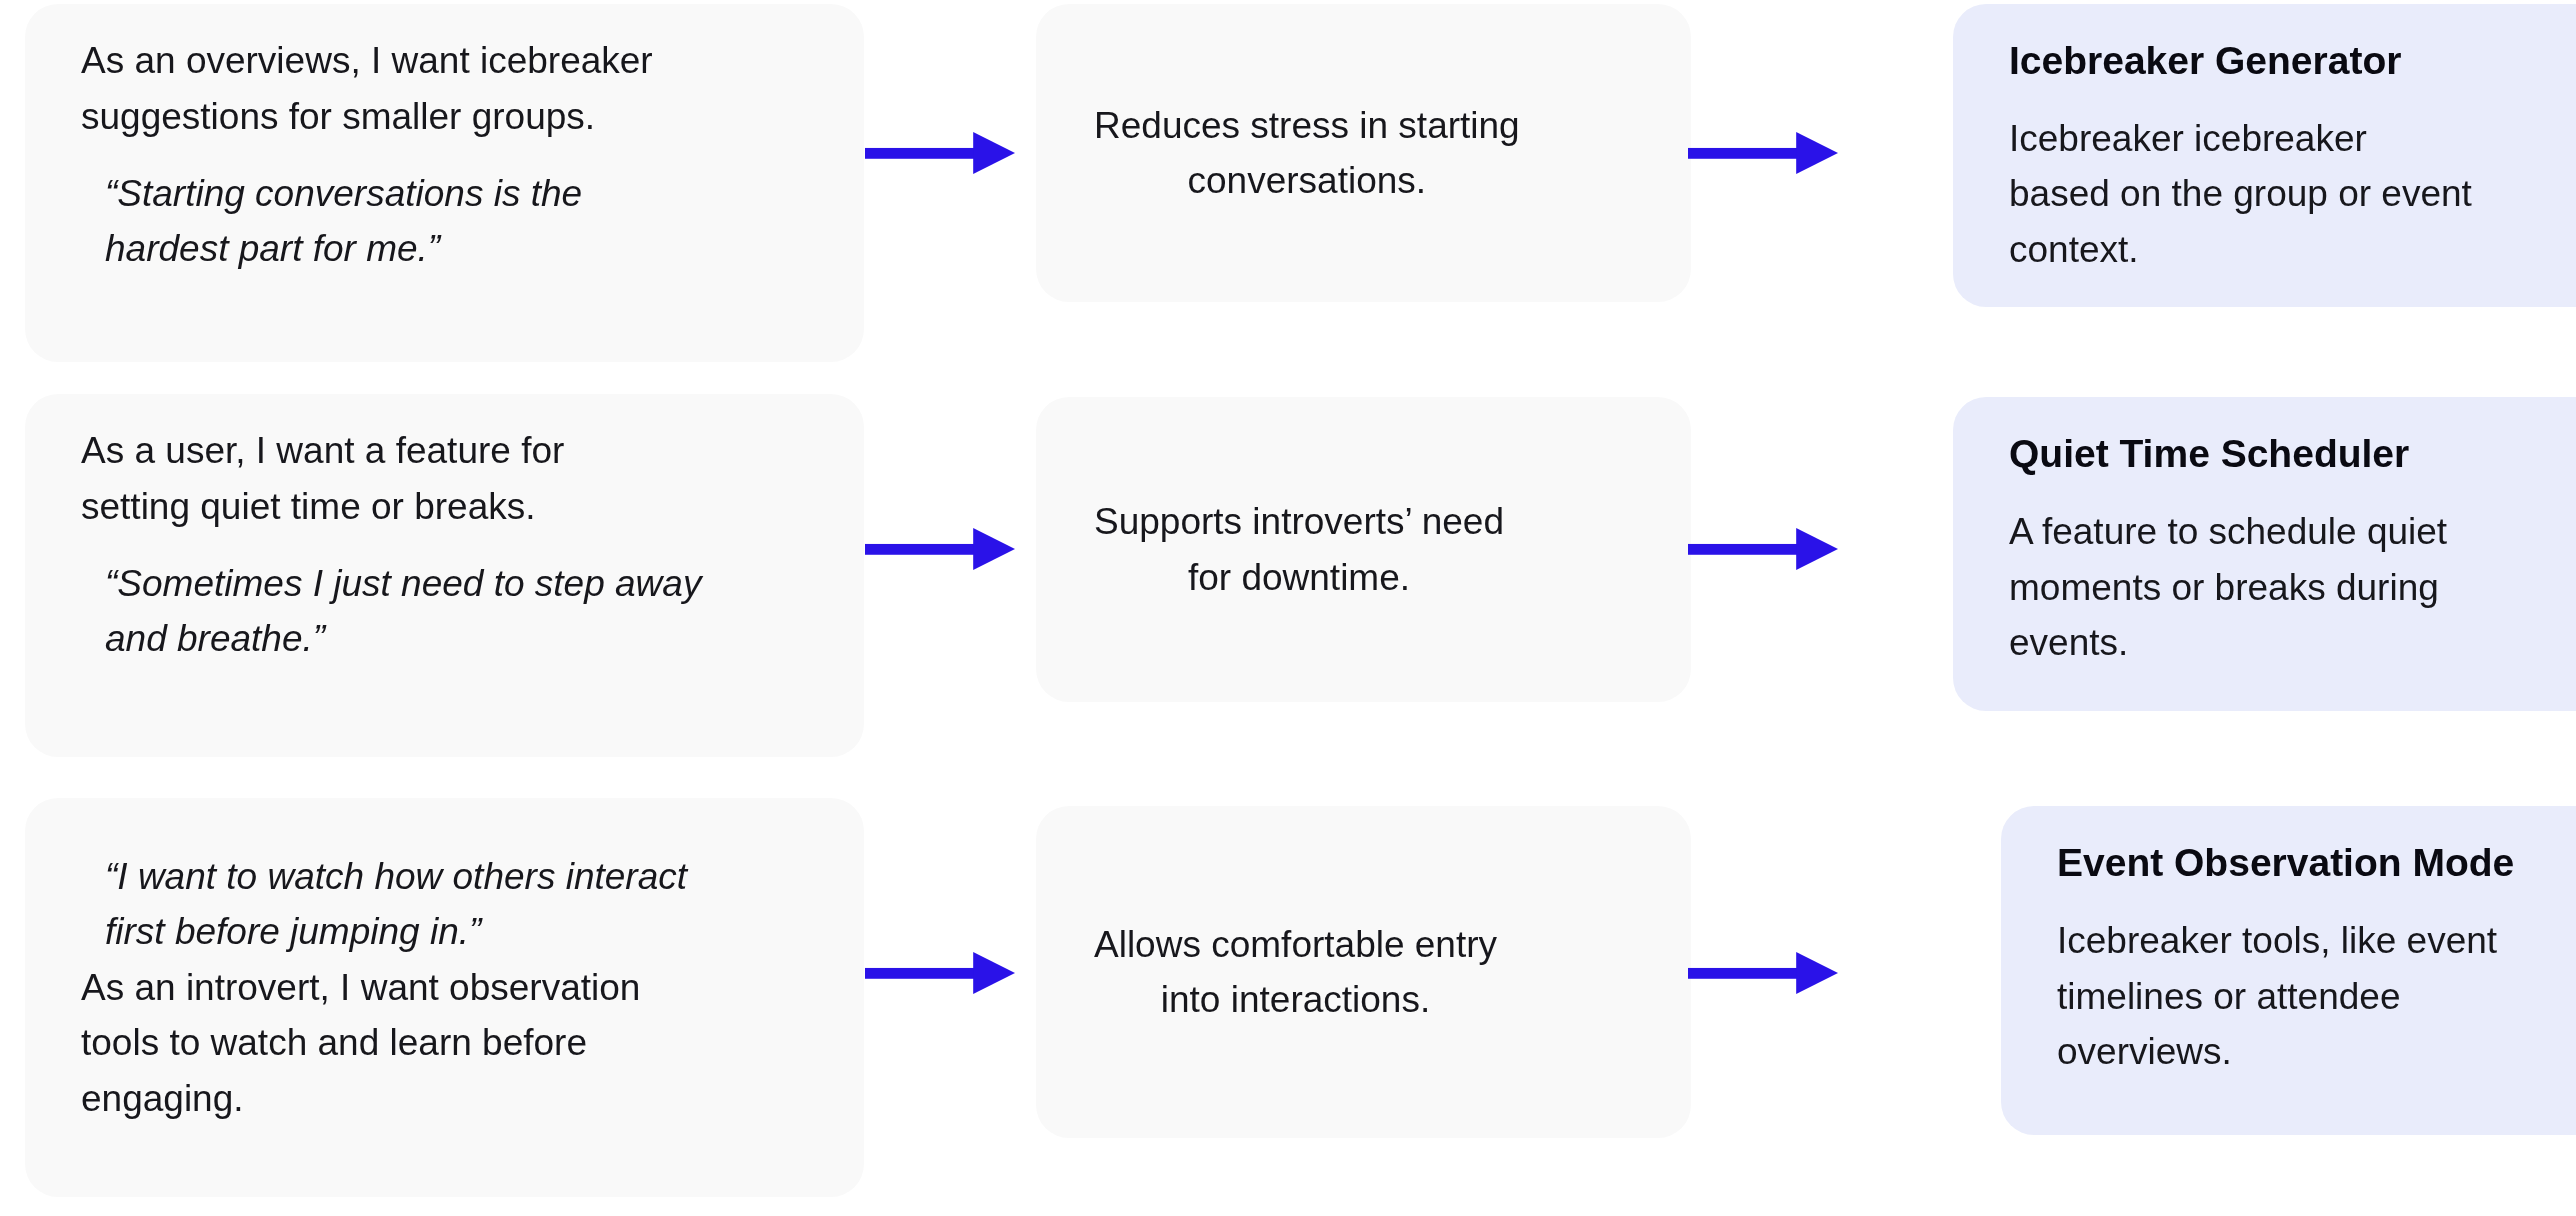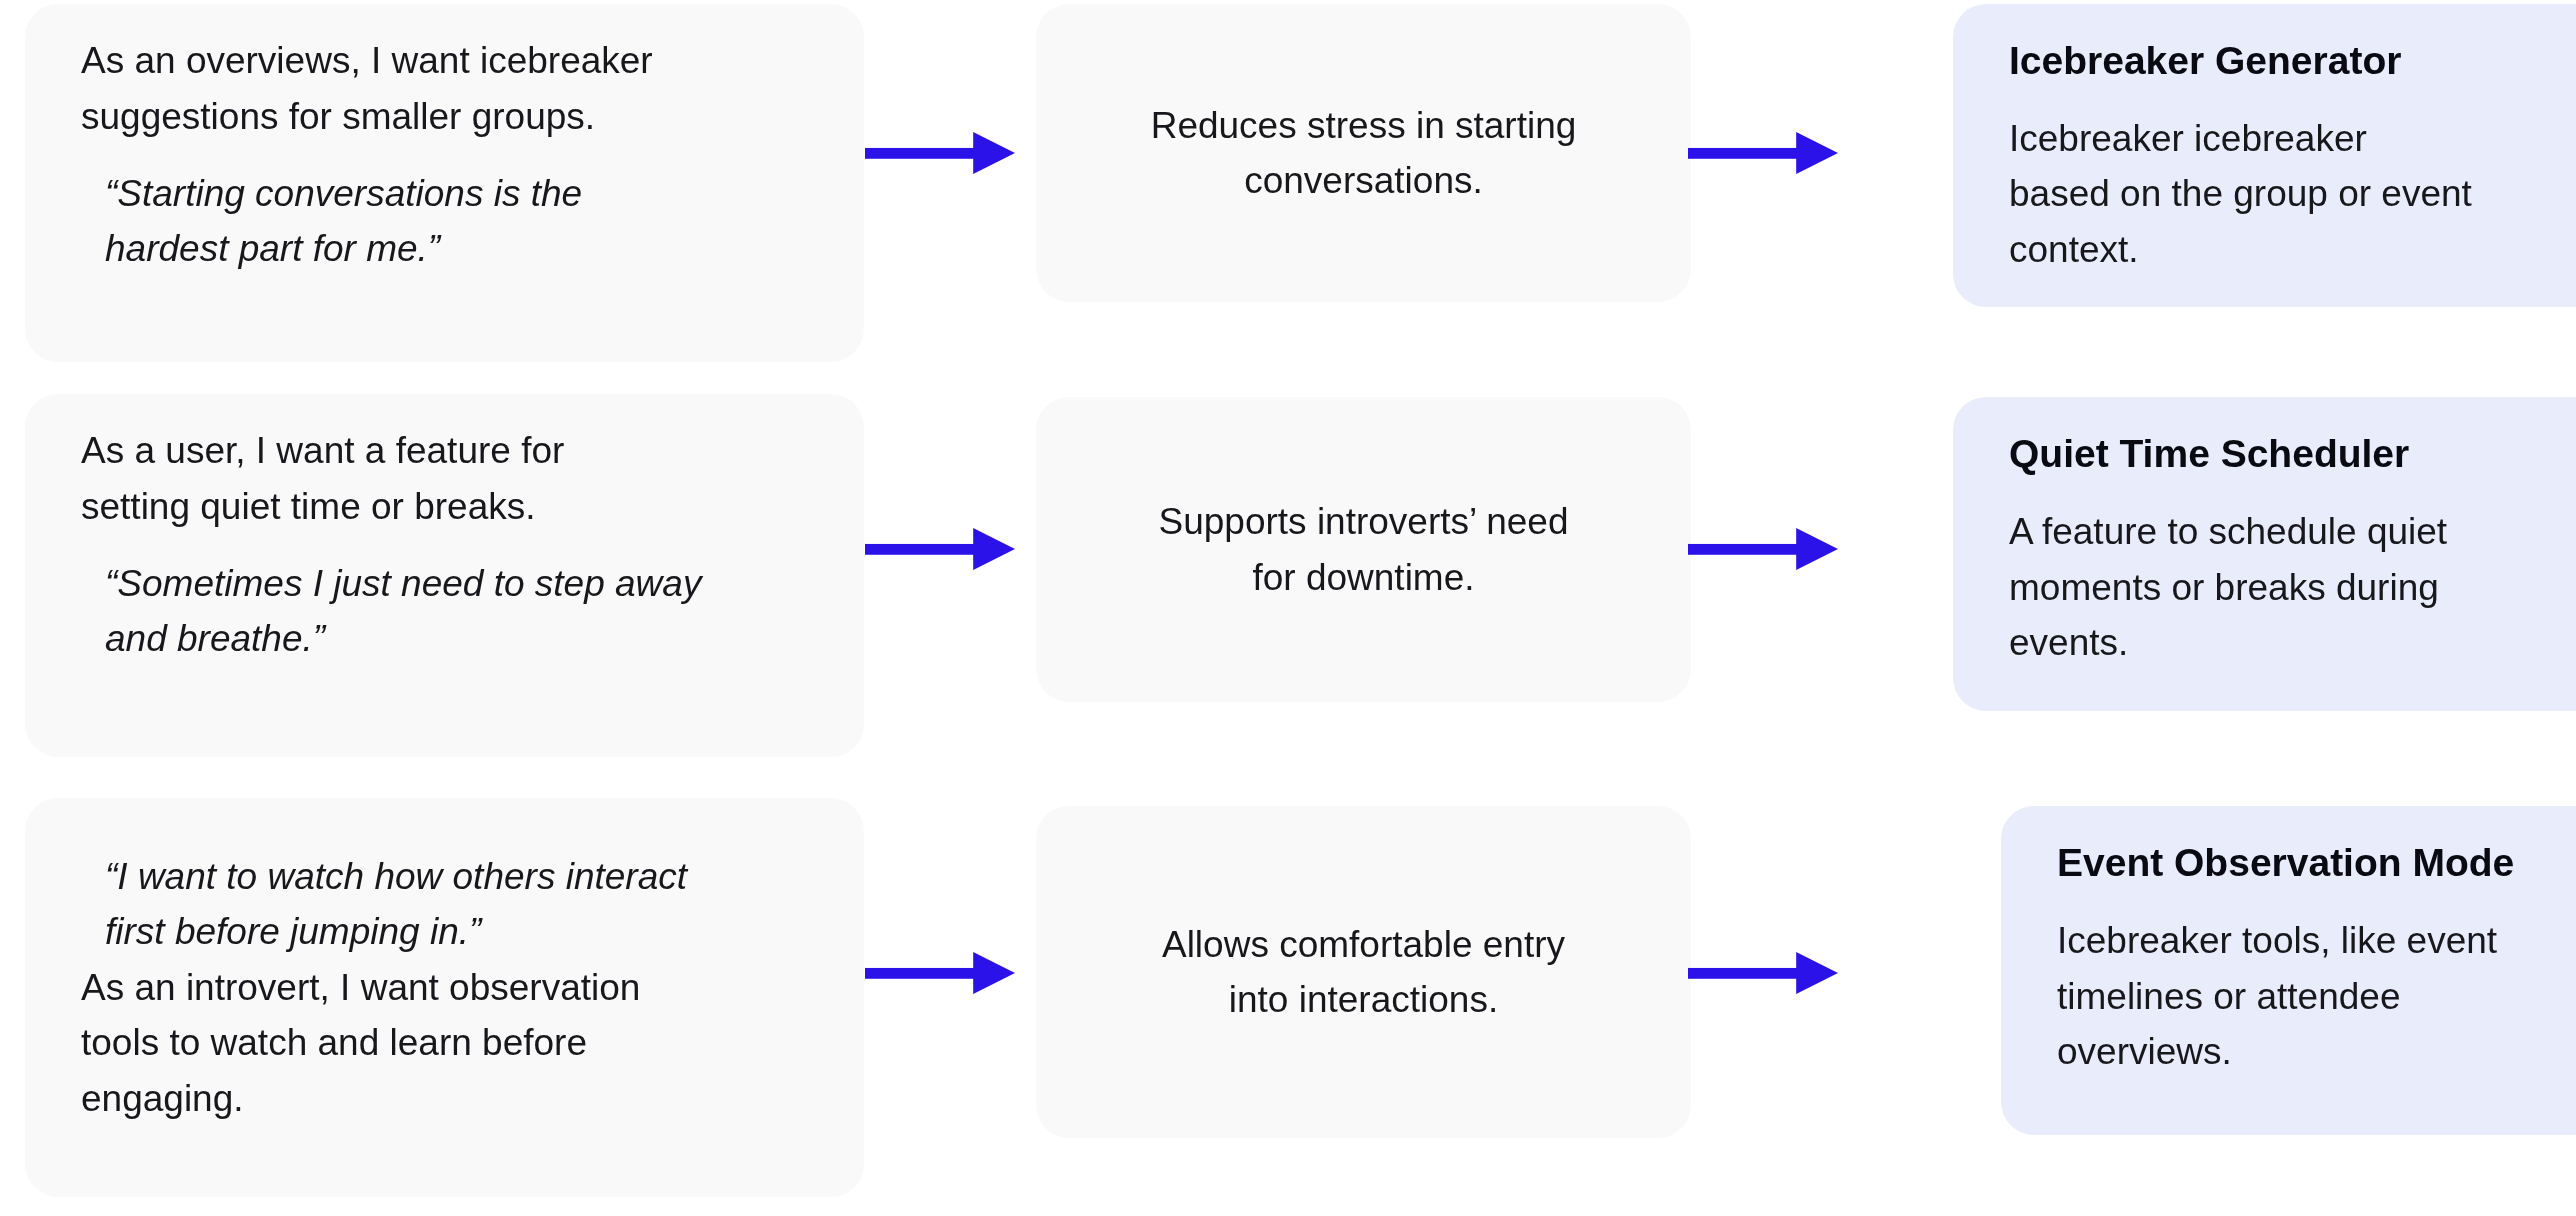--- a/index.html
+++ b/index.html
@@ -26,21 +26,20 @@
     width: 839px;
     background: var(--card-bg, #f9f9f9);
     padding: 29px 56px 0 56px;
   }
   .benefit {
     left: 1036px;
     width: 655px;
     background: var(--card-bg, #f9f9f9);
     display: flex;
     align-items: center;
-    justify-content: center;
     text-align: center;
     padding: 0 58px;
   }
   .feature {
     left: 1953px;
     width: 707px;
     background: var(--feature-bg, #e9ecfb);
     padding: 29px 56px 0 56px;
   }
   .txt {

